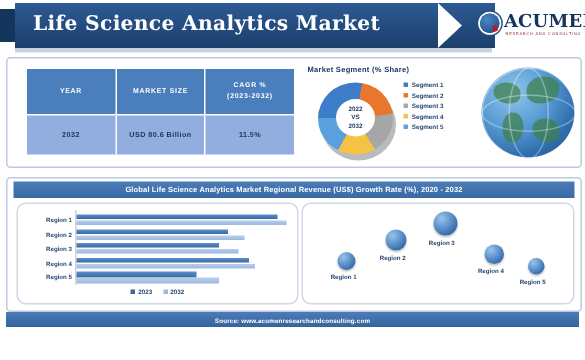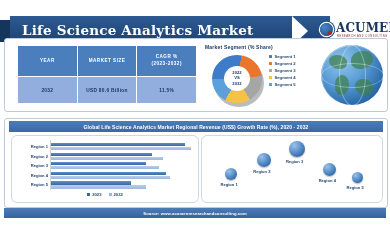--- a/index.html
+++ b/index.html
@@ -5,21 +5,21 @@
   html,body{margin:0;padding:0;}
   body{
     width:390px;height:220px;overflow:hidden;
     font-family:"Liberation Sans", sans-serif;
     background:#ffffff;
     position:relative;
   }
   .frame{position:absolute;inset:0;background:#ffffff;}
 
   
-  .header{position:absolute;left:0;top:14px;width:390px;height:34px;}
+  .header{position:absolute;left:0;top:0;width:390px;height:34px;}
   .hdr-tab{position:absolute;left:0;top:6px;width:14px;height:22px;background:#14365c;}
   .hdr-band{
     position:absolute;left:10px;top:2px;width:320px;height:30px;
     background:linear-gradient(180deg,#2d5a94 0%,#234b7e 55%,#1d3f6b 100%);
   }
   .hdr-arrow{
     position:absolute;left:292px;top:2px;width:0;height:0;
     border-top:15px solid transparent;border-bottom:15px solid transparent;
     border-left:16px solid #ffffff;
   }

